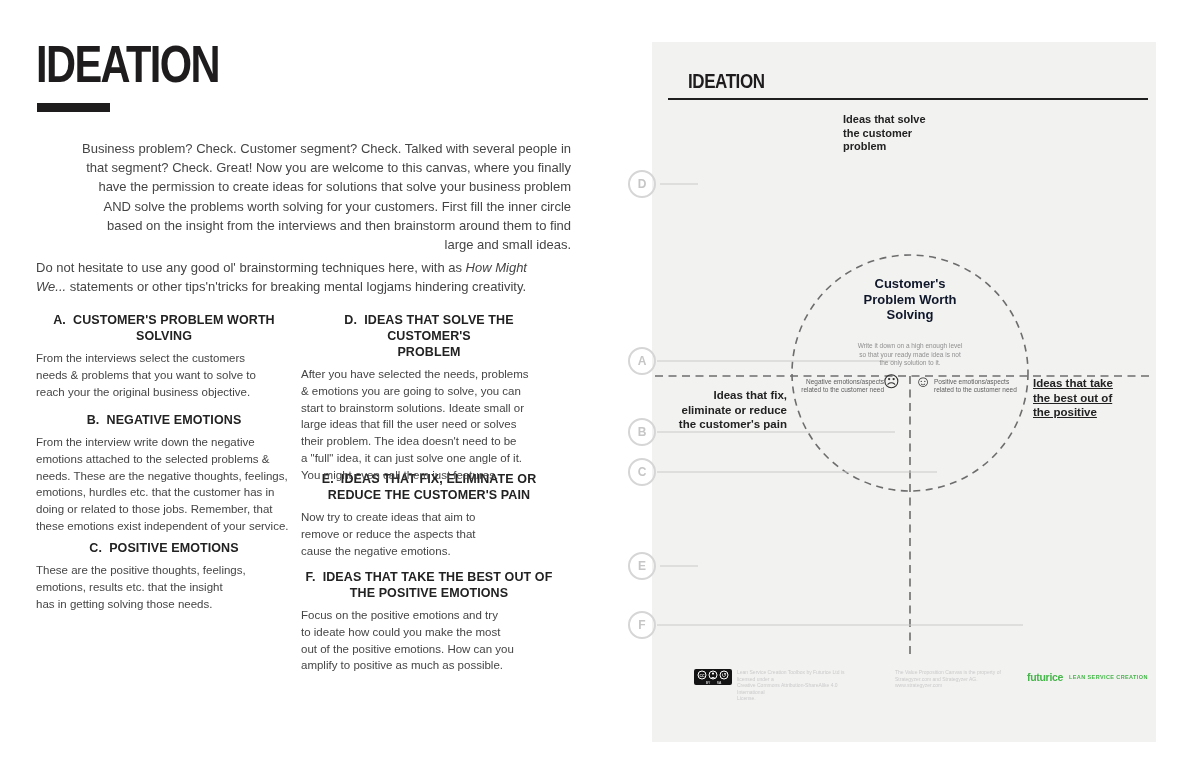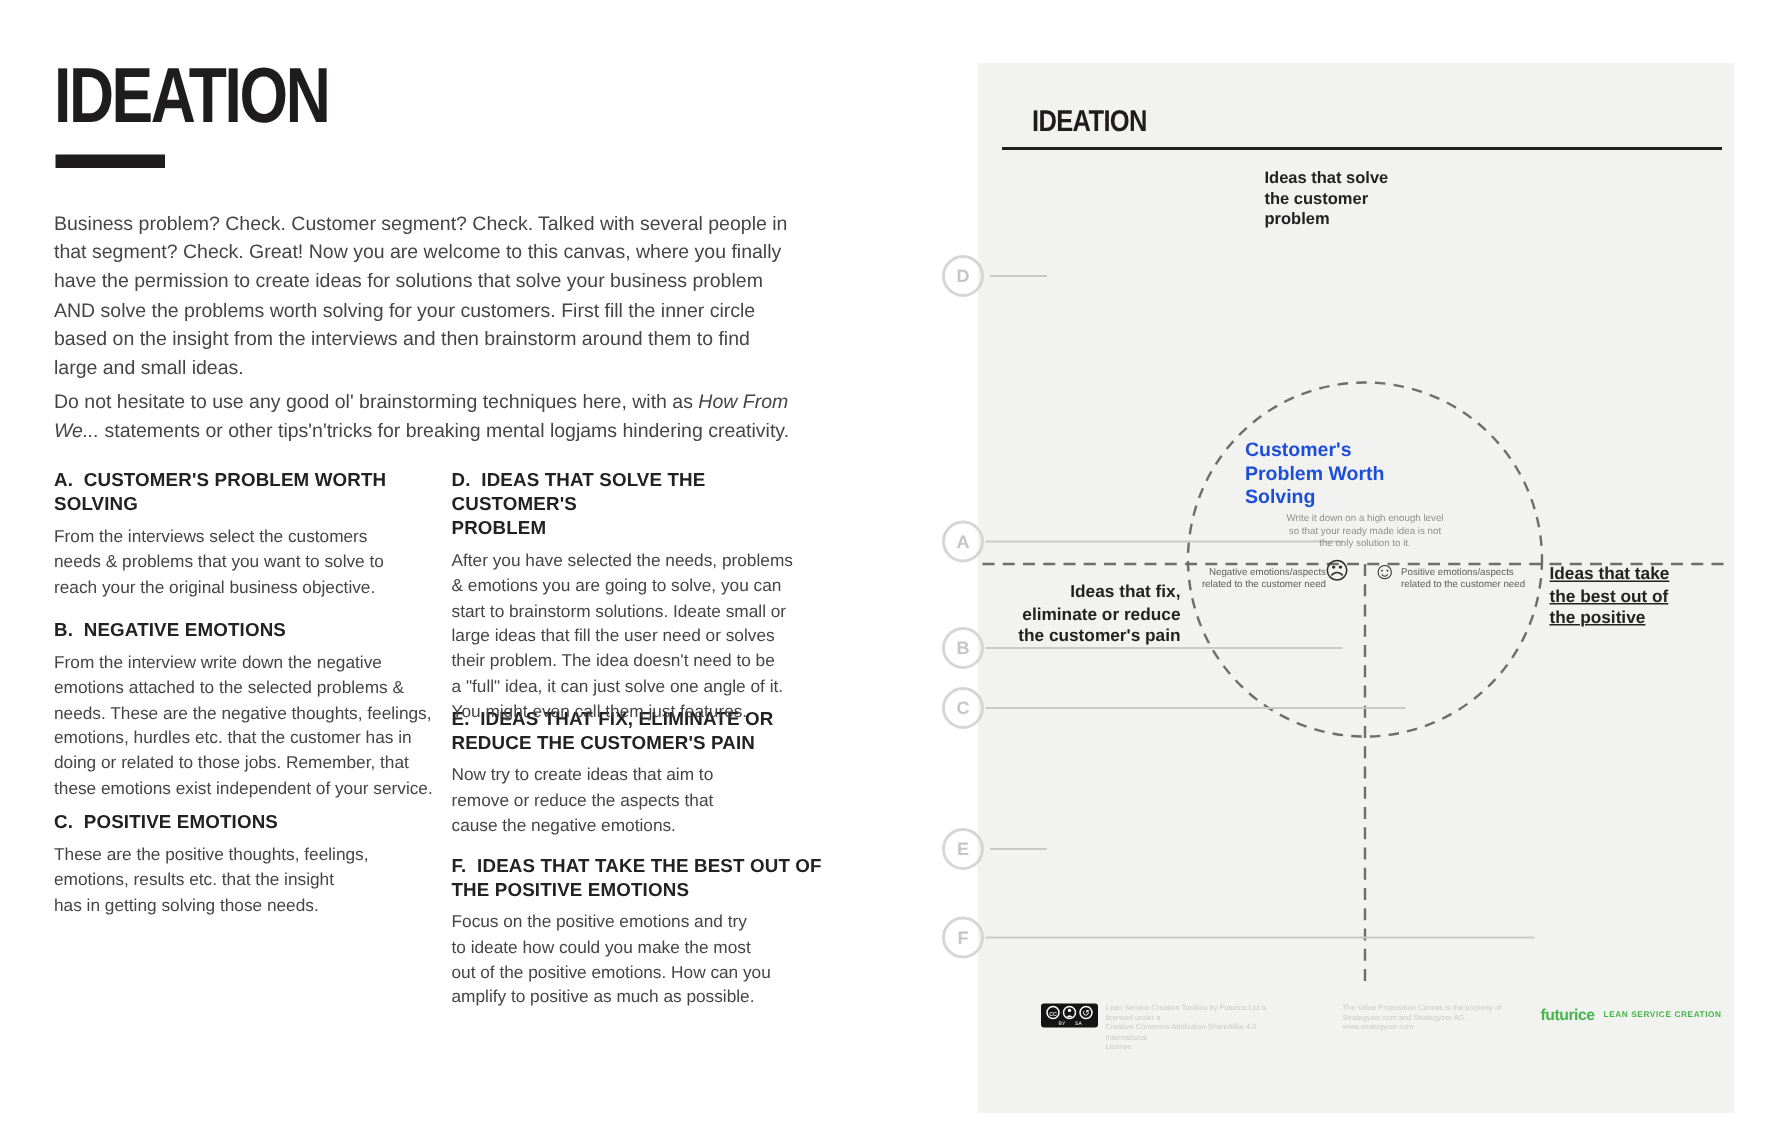--- a/index.html
+++ b/index.html
@@ -5,45 +5,45 @@
   * { margin:0; padding:0; box-sizing:border-box; }
   html,body { background:#ffffff; }
   body { font-family:"Liberation Sans", sans-serif; color:#404040; }
   .stage { position:relative; width:1184px; height:764px; background:#ffffff; overflow:hidden; }
   .preline { white-space:pre-line; }
 
   
   .big-title { position:absolute; left:36px; top:38px; font-size:52px; line-height:1;
     font-weight:900; letter-spacing:-2px; color:#1e1c1d; transform:scaleX(0.80); transform-origin:left top; }
   .title-bar { position:absolute; left:37px; top:103px; width:73px; height:9px; background:#1e1c1d; }
-  .intro-1 { position:absolute; left:36px; top:139px; width:535px; font-size:13px; line-height:19.2px; color:#454545; }
+  .intro-1 { position:absolute; left:36px; top:139px; width:535px; font-size:13px; line-height:19.2px; color:#454545;text-align:right; }
   .intro-2 { position:absolute; left:36px; top:258px; width:535px; font-size:13px; line-height:19.2px; color:#454545; }
   .intro-2 em { font-style:italic; }
 
   .section { position:absolute; width:256px; }
-  .section h3 { font-size:12.5px; line-height:16px; font-weight:bold; color:#222222; letter-spacing:0.1px; }
+  .section h3 { font-size:12.5px; line-height:16px; font-weight:bold; color:#222222; letter-spacing:0.1px;text-align:center; }
   .section p  { margin-top:6px; font-size:11.5px; line-height:16.8px; color:#454545; }
   .sec-a { left:36px;  top:312px; }
   .sec-b { left:36px;  top:412px; }
   .sec-c { left:36px;  top:540px; }
   .sec-d { left:301px; top:312px; }
   .sec-e { left:301px; top:471px; }
   .sec-f { left:301px; top:569px; }
 
   
   .canvas { position:absolute; left:652px; top:42px; width:504px; height:700px; background:#f2f2f1; }
   .canvas-title { position:absolute; left:36px; top:29px; font-size:20px; line-height:1;
     font-weight:900; letter-spacing:-0.5px; color:#1e1c1d; transform:scaleX(0.85); transform-origin:left top; }
   .canvas-rule { position:absolute; left:16px; top:56px; width:480px; height:2px; background:#1f1f1f; }
   .geom { position:absolute; left:0; top:0; }
 
   .top-label { position:absolute; left:191px; top:71px; width:120px; text-align:left;
     font-size:11px; line-height:13.5px; font-weight:bold; color:#222; }
-  .center-title { position:absolute; left:178px; top:250px; width:160px; 
-    font-size:13px; line-height:15.5px; font-weight:bold; color:#1d4ed8; }
+  .center-title { position:absolute; left:178px; top:234px; width:160px; text-align:center;
+    font-size:13px; line-height:15.5px; font-weight:bold; color:#0f172a; }
   .center-sub { position:absolute; left:168px; top:300px; width:180px; text-align:center;
     font-size:6.5px; line-height:8.5px; color:#8f8f8f; }
   .neg-label { position:absolute; left:108px; top:336px; width:124px; text-align:right;
     font-size:6.5px; line-height:8px; color:#5d5d5d; }
   .pos-label { position:absolute; left:282px; top:336px; width:124px; text-align:left;
     font-size:6.5px; line-height:8px; color:#5d5d5d; }
   .face { position:absolute; font-size:16px; line-height:16px; color:#2e2e2e; }
   .face-sad   { left:231px; top:332px; }
   .face-happy { left:263px; top:332px; }
   .left-bold-label { position:absolute; left:5px; top:334px; width:130px; text-align:right;
@@ -77,21 +77,21 @@
   <h1 class="big-title">IDEATION</h1>
   <div class="title-bar"></div>
 
   <p class="intro-1 preline">Business problem? Check. Customer segment? Check. Talked with several people in
 that segment? Check. Great! Now you are welcome to this canvas, where you finally
 have the permission to create ideas for solutions that solve your business problem
 AND solve the problems worth solving for your customers. First fill the inner circle
 based on the insight from the interviews and then brainstorm around them to find
 large and small ideas.</p>
 
-  <p class="intro-2"><span>Do not hesitate to use any good ol' brainstorming techniques here, with as </span><em>How From</em><br><em>We...</em><span> statements or other tips'n'tricks for breaking mental logjams hindering creativity.</span></p>
+  <p class="intro-2"><span>Do not hesitate to use any good ol' brainstorming techniques here, with as </span><em>How Might</em><br><em>We...</em><span> statements or other tips'n'tricks for breaking mental logjams hindering creativity.</span></p>
 
   <div class="section sec-a">
     <h3 class="preline">A.&nbsp; CUSTOMER'S PROBLEM WORTH
 SOLVING</h3>
     <p class="preline">From the interviews select the customers
 needs &amp; problems that you want to solve to
 reach your the original business objective.</p>
   </div>
   <div class="section sec-b">
     <h3 class="preline">B.&nbsp; NEGATIVE EMOTIONS</h3>

